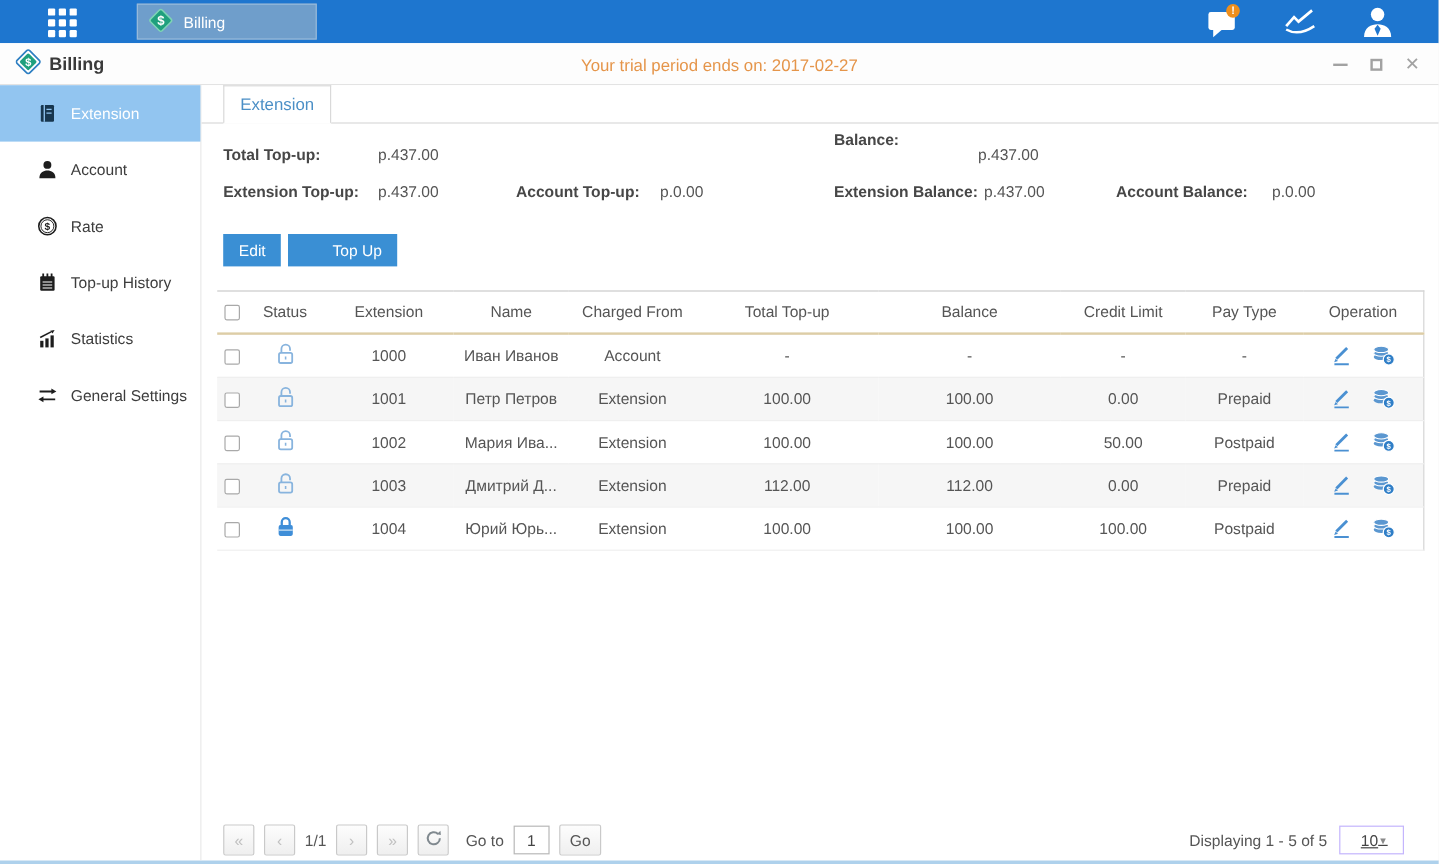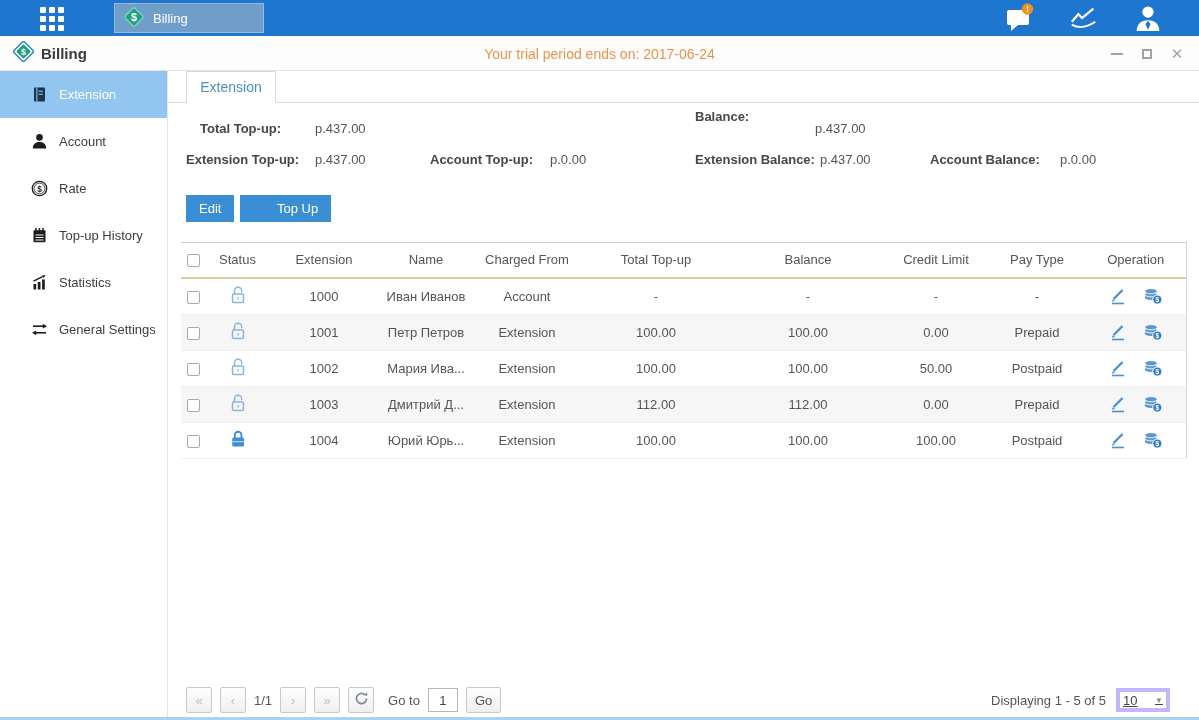--- a/index.html
+++ b/index.html
@@ -72,22 +72,22 @@
   .pager { position:absolute; left:18px; top:616px; height:26px; display:flex; align-items:center; gap:8px;
            font-size:13px; color:#555; }
   .pbtn { width:26px; height:26px; border:1px solid #c9c9c9; border-radius:2px;
           background:linear-gradient(#fdfdfd,#efefef); display:flex; align-items:center; justify-content:center;
           color:#c0c0c0; font-size:13px; cursor:pointer; }
   .pbtn.go { width:auto; padding:0 8px; color:#555; }
   .goto-input { width:30px; height:24px; border:1px solid #b8b8b8; text-align:center; font-size:13px;
                 font-family:inherit; color:#444; }
   .pager-right { position:absolute; right:29px; top:616px; height:26px; display:flex; align-items:center; gap:10px;
                  font-size:13px; color:#555; }
-  .psel { width:54px; height:24px; border:4px solid #c4b5fd; background:#fff; display:flex;
-          align-items:center; justify-content:space-between; padding:0 3px; cursor:pointer; color:#444;text-decoration:underline; }
+  .psel { width:54px; height:24px; border:1px solid #c4b5fd; background:#fff; display:flex;
+          align-items:center; justify-content:space-between; padding:0 17px; cursor:pointer; color:#444;text-decoration:underline; }
   .psel .arr { font-size:8px; color:#8a8a8a; }
   .pg-label { white-space:nowrap; }
 </style>
 </head>
 <body>
 
 <div class="app">
 
   <div class="taskbar">
     <div class="appgrid">
@@ -145,21 +145,21 @@
               <rect x="3.5" y="3.5" width="17" height="17" rx="2" fill="#fff" stroke="#2e7fc2" stroke-width="1.6"></rect>
             </g>
           <g transform="rotate(45 12 12)">
               <rect x="6" y="6" width="12" height="12" rx="1.5" fill="#1fa07e"></rect>
             </g>
           <text x="12" y="16" text-anchor="middle" font-size="10.5" font-weight="bold" fill="#fff">$</text>
         </svg>
       </span>
       <span class="win-title">Billing</span>
     </div>
-    <div class="trial">Your trial period ends on: 2017-06-24</div>
+    <div class="trial">Your trial period ends on: 2017-02-27</div>
     <div class="win-controls">
       <span class="wc wc-min">
           <i></i>
         </span>
       <span class="wc wc-max">
           <i></i>
         </span>
       <span class="wc wc-close">✕</span>
     </div>
   </div>
@@ -233,21 +233,21 @@
       <span>General Settings</span>
     </div>
   </div>
 
   <div class="content">
 
     <div class="tabbar">
       <div class="tab">Extension</div>
     </div>
 
-    <span class="sum lbl" style="left:32px;  top:50px;">Total Top-up:</span>
+    <span class="sum lbl" style="left:18px;  top:50px;">Total Top-up:</span>
     <span class="sum" style="left:147px; top:50px;">p.437.00</span>
     <span class="sum lbl" style="left:527px; top:38px;">Balance:</span>
     <span class="sum" style="left:647px; top:50px;">p.437.00</span>
     <span class="sum lbl" style="left:18px;  top:81px;">Extension Top-up:</span>
     <span class="sum" style="left:147px; top:81px;">p.437.00</span>
     <span class="sum lbl" style="left:262px; top:81px;">Account Top-up:</span>
     <span class="sum" style="left:382px; top:81px;">p.0.00</span>
     <span class="sum lbl" style="left:527px; top:81px;">Extension Balance:</span>
     <span class="sum" style="left:652px; top:81px;">p.437.00</span>
     <span class="sum lbl" style="left:762px; top:81px;">Account Balance:</span>

